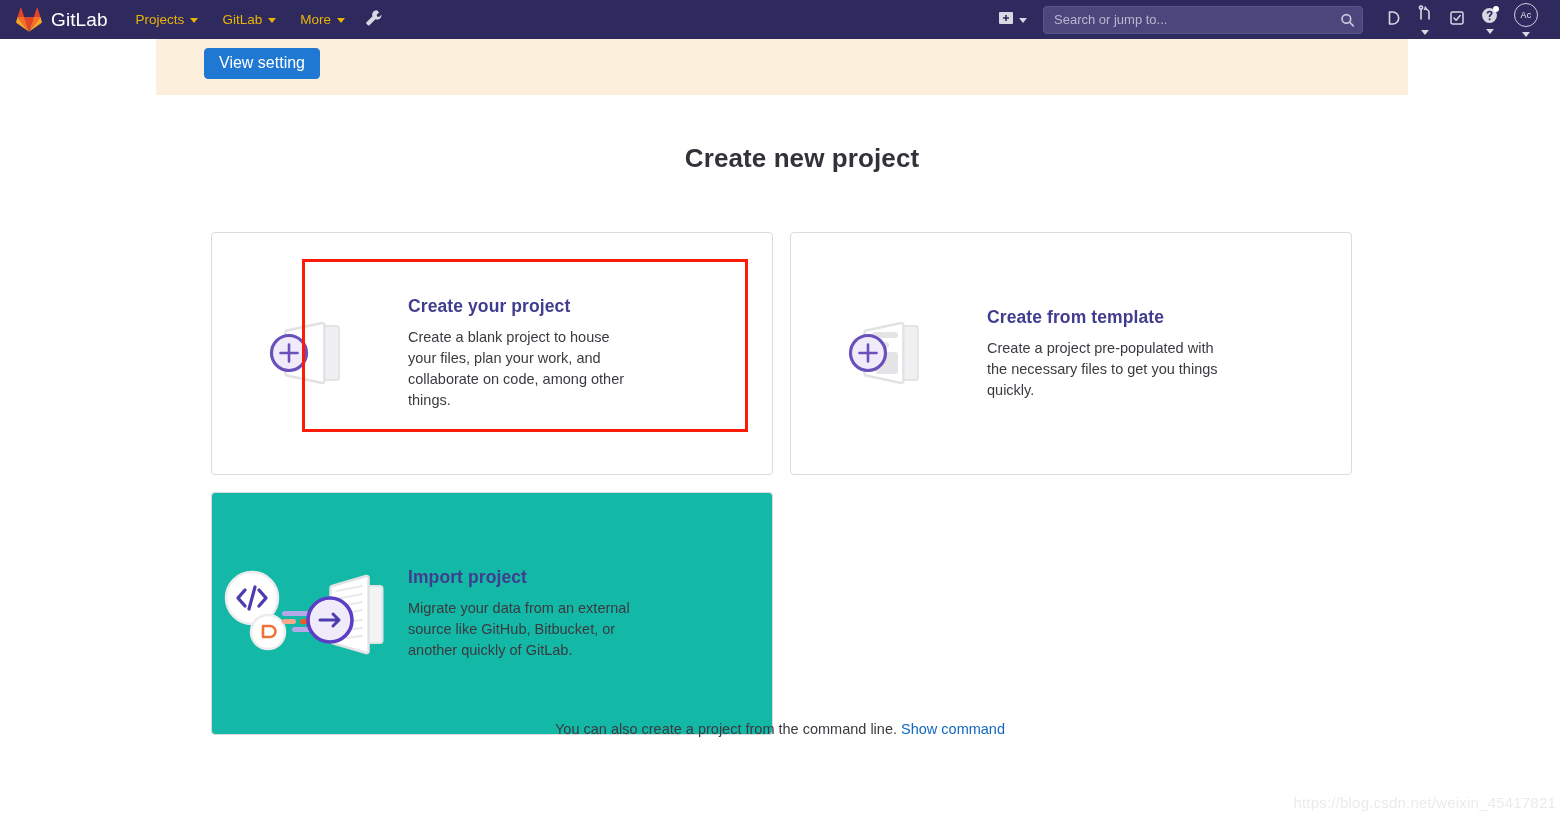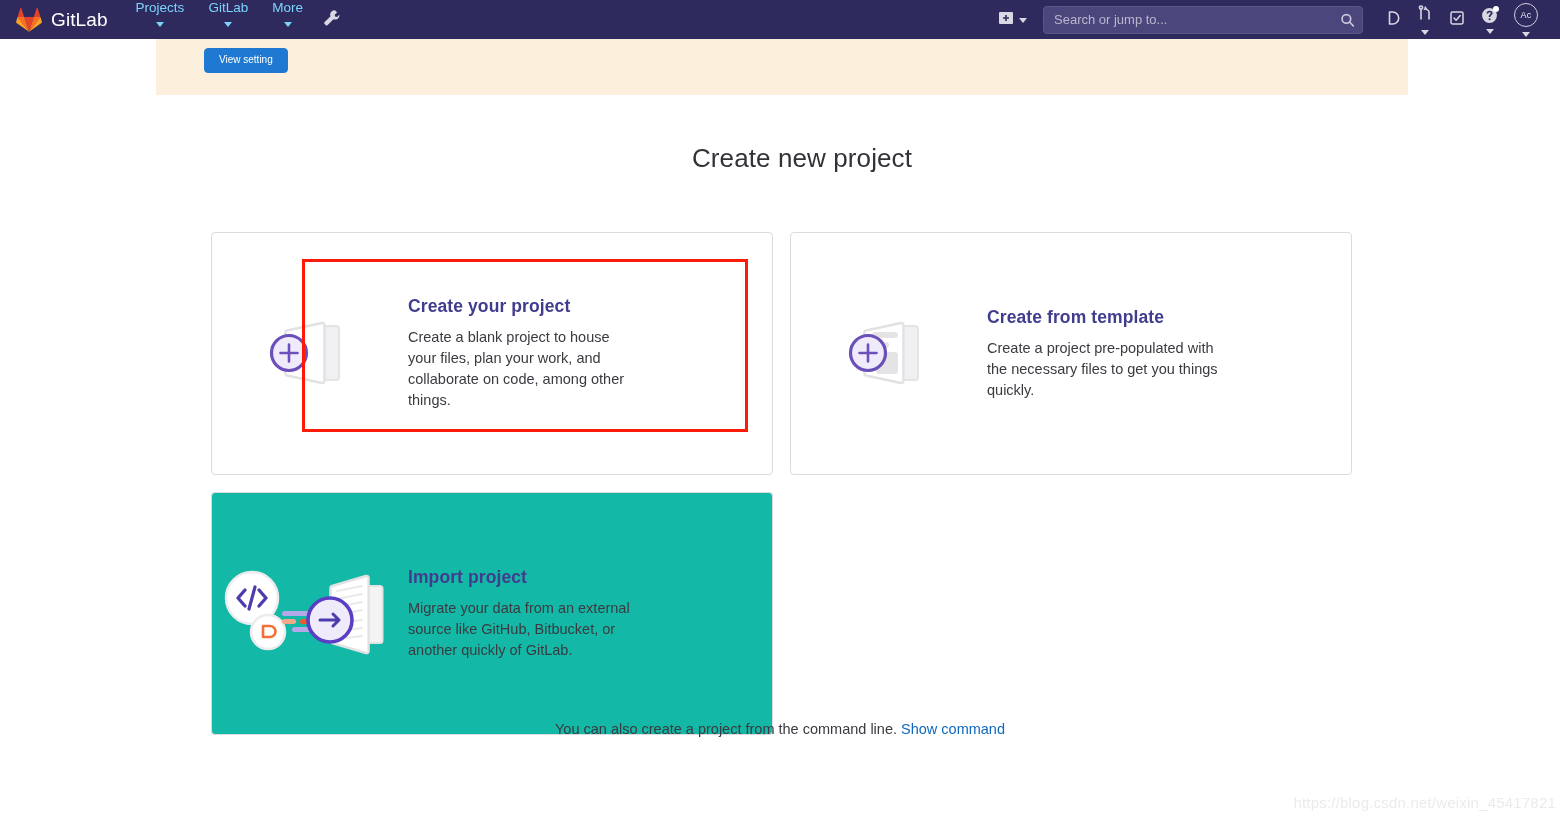--- a/index.html
+++ b/index.html
@@ -23,24 +23,24 @@
     margin-left: 16px; margin-right: 16px;
     cursor: pointer;
   }
   .brand-logo { width: 26px; height: 25px; display: block; }
   .brand-name {
     color: #ffffff; font-size: 19px; letter-spacing: .1px;
     margin-left: 9px; font-weight: 400;
   }
   .nav-links { display: flex; align-items: center; }
   .nav-link {
-    color: #7dd3fc; font-size: 13.5px;
+    color: #eab308; font-size: 13.5px;
     padding: 0 12px; height: 39px;
     display: flex; align-items: center; gap: 6px;
-    cursor: pointer; white-space: nowrap; flex-direction: column;
+    cursor: pointer; white-space: nowrap;
   }
   .caret {
     width: 0; height: 0;
     border-left: 4px solid transparent;
     border-right: 4px solid transparent;
     border-top: 5px solid currentColor;
     display: inline-block; position: relative; top: 1px;
   }
   .nav-icon-btn {
     display: flex; align-items: center; justify-content: center;
@@ -81,29 +81,29 @@
   .alert-banner {
     position: absolute;
     left: 156px; top: 39px;
     width: 1252px; height: 56px;
     background: #fcefdc;
   }
   .view-setting-btn {
     position: absolute; left: 48px; top: 9px;
     background: #1f78d1; color: #ffffff;
     border: 1px solid #1f78d1; border-radius: 4px;
-    font-size: 10px; font-family: "Liberation Sans", sans-serif;
+    font-size: 16px; font-family: "Liberation Sans", sans-serif;
     padding: 6px 14px 7px 14px; cursor: pointer; line-height: 1;
   }
 
   
   .main { position: absolute; top: 95px; left: 0; width: 1560px; }
   .page-title {
     text-align: center;
-    font-size: 26px; color: #333238; font-weight: 400;
+    font-size: 26px; color: #333238; font-weight: 700;
     margin: 48px 0 0 0; letter-spacing: .1px; padding-left: 44px;
   }
 
   .cards-area {
     position: absolute; left: 211px; top: 137px;
     width: 1142px;
   }
   .card-row { display: flex; gap: 17px; }
   .card {
     width: 562px; height: 243px;

